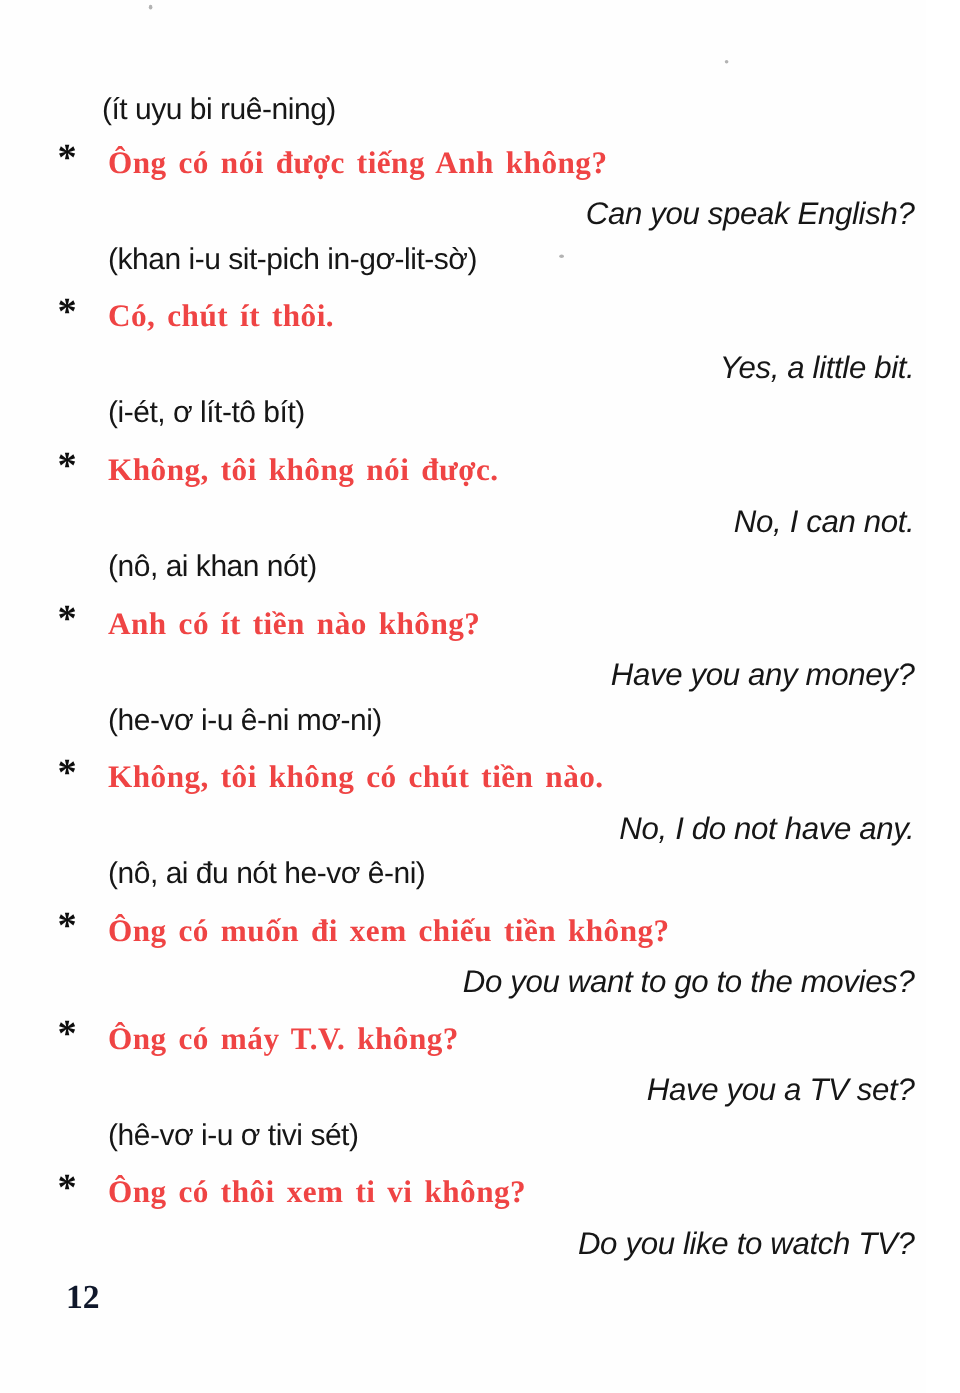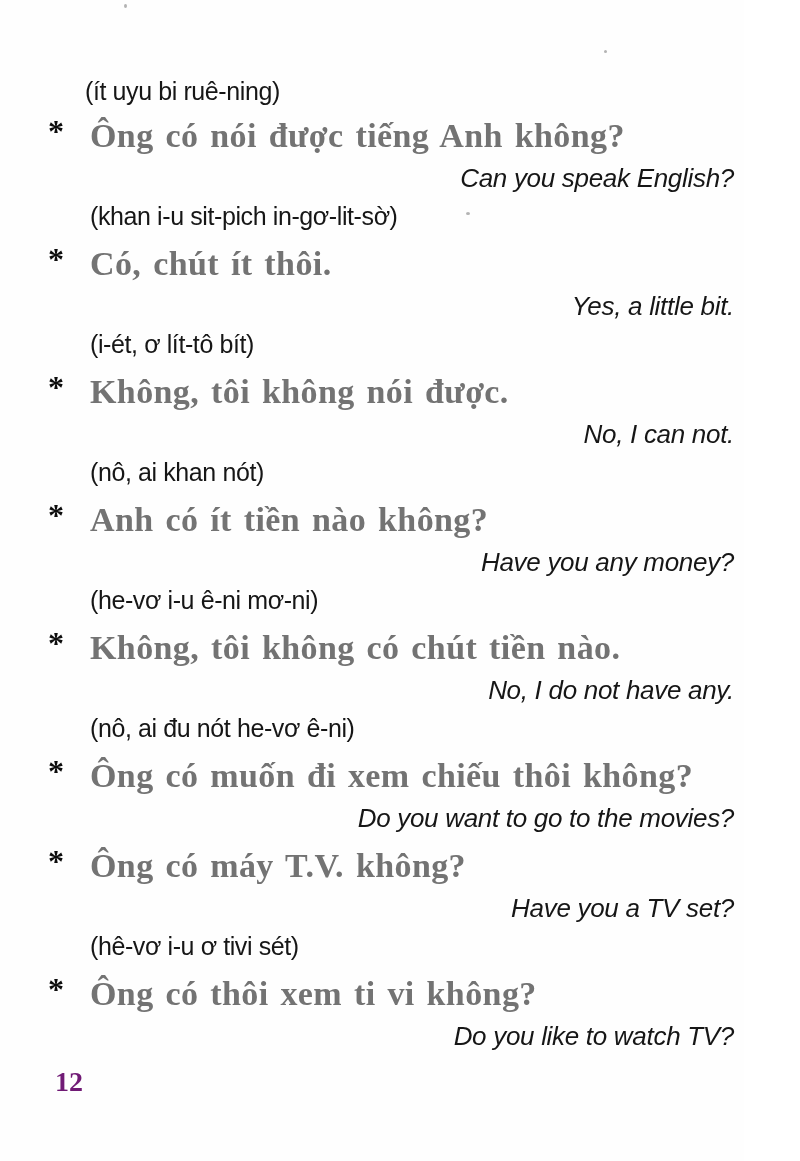--- a/index.html
+++ b/index.html
@@ -8,20 +8,21 @@
     background: #ffffff;
   }
   .page {
     position: relative;
     width: 744px;
     height: 1161px;
     background: #fefefe;
     overflow: hidden;
     color: #121212;
     font-family: "Liberation Sans", "DejaVu Sans", sans-serif;
+    padding-left: 28px;
   }
   .content {
     position: absolute;
     top: 72px;
     left: 90px;
     right: 10px;
   }
   .line-ph {
     font-size: 25px;
     line-height: 38px;
@@ -33,25 +34,25 @@
     margin-left: -5px;
     margin-bottom: 2px;
   }
   .entry {
     position: relative;
     margin-bottom: 5px;
   }
   .line-vi {
     font-family: "Liberation Serif", "DejaVu Serif", serif;
     font-weight: bold;
-    font-size: 34px;
+    font-size: 26px;
     line-height: 47px;
     letter-spacing: 0.4px;
     word-spacing: 3px;
-    color: #737373;
+    color: #ef4444;
     white-space: nowrap;
   }
   .line-en {
     font-style: italic;
     font-size: 26px;
     line-height: 38px;
     letter-spacing: -0.3px;
     color: #161616;
     white-space: nowrap;
     text-align: right;
@@ -65,21 +66,21 @@
     font-size: 32px;
     color: #0d0d0d;
   }
   .page-number {
     position: absolute;
     left: 55px;
     top: 1066px;
     font-family: "Liberation Serif", "DejaVu Serif", serif;
     font-weight: bold;
     font-size: 28px;
-    color: #701a75;
+    color: #0f172a;
   }
   .speck {
     position: absolute;
     background: #8a8a8a;
     border-radius: 50%;
     opacity: 0.65;
   }
   .speck.s1 { left: 124px; top: 4px;   width: 3px; height: 4px; }
   .speck.s2 { left: 604px; top: 50px;  width: 3px; height: 3px; }
   .speck.s3 { left: 466px; top: 212px; width: 4px; height: 3px; }
@@ -124,21 +125,21 @@
 
     <div class="entry">
       <span class="marker">*</span>
       <div class="line-vi">Không, tôi không có chút tiền nào.</div>
       <div class="line-en">No, I do not have any.</div>
       <div class="line-ph">(nô, ai đu nót he-vơ ê-ni)</div>
     </div>
 
     <div class="entry">
       <span class="marker">*</span>
-      <div class="line-vi">Ông có muốn đi xem chiếu thôi không?</div>
+      <div class="line-vi">Ông có muốn đi xem chiếu tiền không?</div>
       <div class="line-en">Do you want to go to the movies?</div>
     </div>
 
     <div class="entry">
       <span class="marker">*</span>
       <div class="line-vi">Ông có máy T.V. không?</div>
       <div class="line-en">Have you a TV set?</div>
       <div class="line-ph">(hê-vơ i-u ơ tivi sét)</div>
     </div>
 

